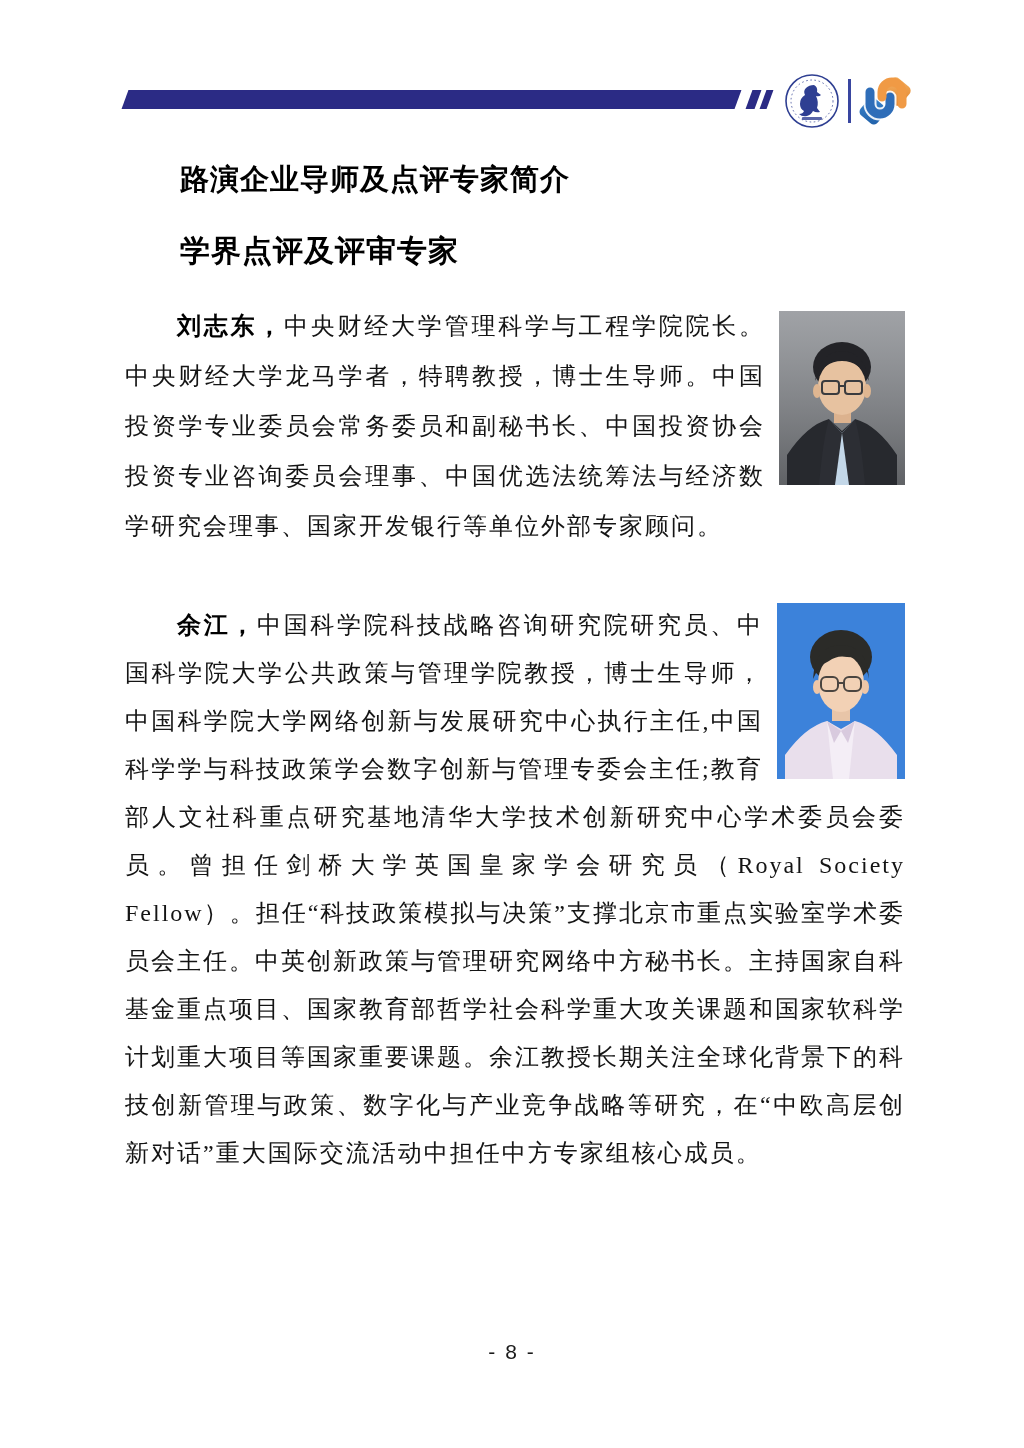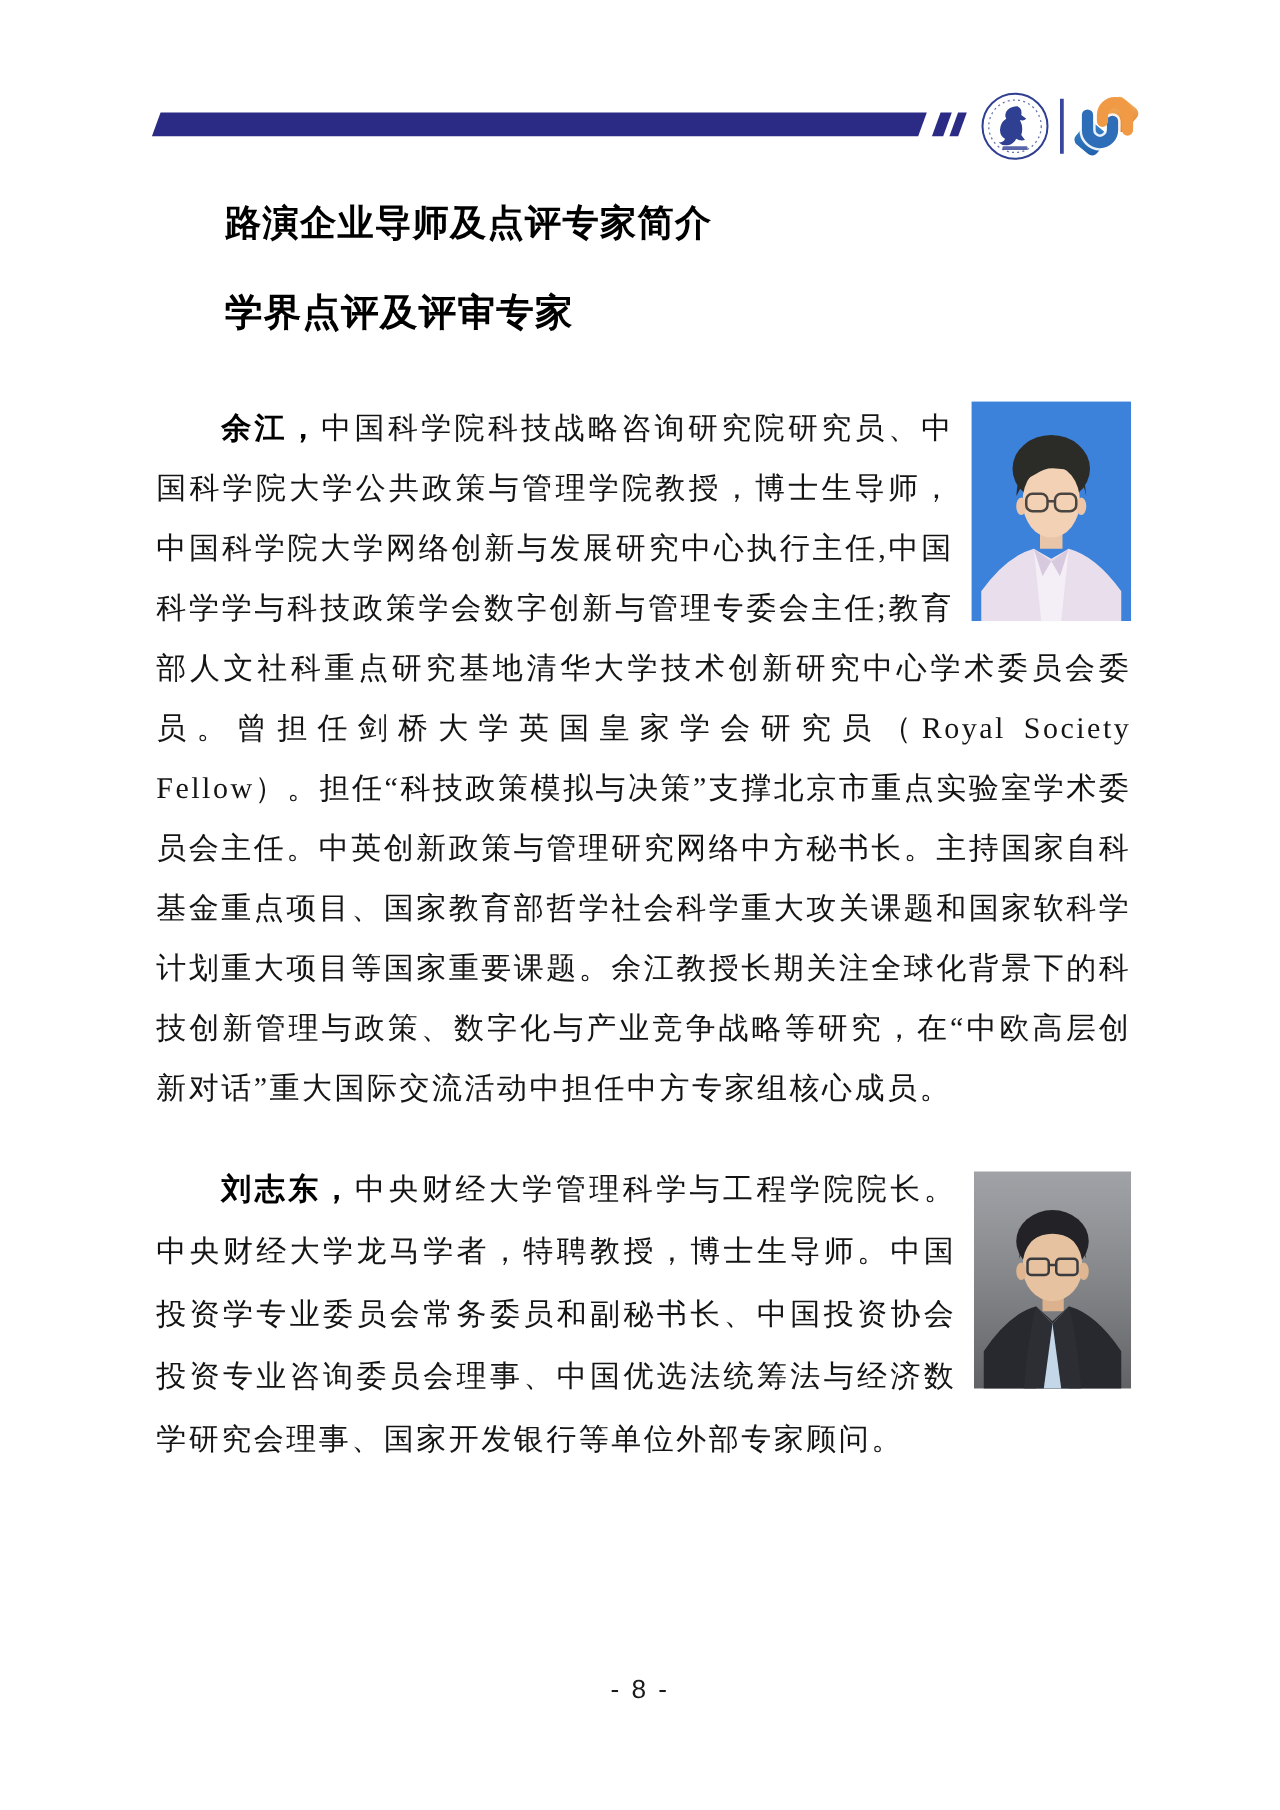--- a/index.html
+++ b/index.html
@@ -86,44 +86,20 @@
       <path d="M12 26 v12 a10 10 0 0 0 20 0 v-7" fill="none" stroke="#2e6db8" stroke-width="9" stroke-linecap="round"></path>
       <path d="M44 38 v-12 a10 10 0 0 0 -20 0 v5" fill="none" stroke="#f09a45" stroke-width="9" stroke-linecap="round"></path>
     </svg>
   </div>
 
   <div class="content">
 
     <h1 class="doc-title">路演企业导师及点评专家简介</h1>
     <h2 class="doc-subtitle">学界点评及评审专家</h2>
 
-    <section class="bio bio-2">
-      <div class="photo photo-2">
-        <svg viewBox="0 0 128 176" width="128" height="176">
-          <rect x="0" y="0" width="128" height="176" fill="#3c82da"></rect>
-          <ellipse cx="64" cy="54" rx="31" ry="27" fill="#2b2b28"></ellipse>
-          <rect x="55" y="96" width="18" height="22" fill="#e8c5a8"></rect>
-          <ellipse cx="64" cy="80" rx="23" ry="29" fill="#f2d1b5"></ellipse>
-          <path d="M36 76 Q38 42 64 42 Q90 42 92 76 Q88 54 70 54 Q60 52 52 58 Q42 62 36 76 Z" fill="#2b2b28"></path>
-          <ellipse cx="40" cy="84" rx="4" ry="7" fill="#eec6a7"></ellipse>
-          <ellipse cx="88" cy="84" rx="4" ry="7" fill="#eec6a7"></ellipse>
-          <g fill="none" stroke="#4a4540" stroke-width="2">
-            <rect x="44" y="74" width="17" height="14" rx="5"></rect>
-            <rect x="67" y="74" width="17" height="14" rx="5"></rect>
-            <path d="M61 80 h6"></path>
-          </g>
-          <path d="M8 176 L8 152 Q28 124 50 118 L64 126 L78 118 Q100 124 120 152 L120 176 Z" fill="#e9dfec"></path>
-          <path d="M50 118 L64 128 L78 118 L72 176 L56 176 Z" fill="#f4eef6"></path>
-          <path d="M50 118 L64 128 L57 140 Z" fill="#d8cade"></path>
-          <path d="M78 118 L64 128 L71 140 Z" fill="#d8cade"></path>
-        </svg>
-      </div>
-      <p><span class="name">余江，</span><span>中国科学院科技战略咨询研究院研究员、中国科学院大学公共政策与管理学院教授，博士生导师，中国科学院大学网络创新与发展研究中心执行主任,中国科学学与科技政策学会数字创新与管理专委会主任;教育部人文社科重点研究基地清华大学技术创新研究中心学术委员会委员。曾担任剑桥大学英国皇家学会研究员（Royal Society Fellow）。担任“科技政策模拟与决策”支撑北京市重点实验室学术委员会主任。中英创新政策与管理研究网络中方秘书长。主持国家自科基金重点项目、国家教育部哲学社会科学重大攻关课题和国家软科学计划重大项目等国家重要课题。余江教授长期关注全球化背景下的科技创新管理与政策、数字化与产业竞争战略等研究，在“中欧高层创新对话”重大国际交流活动中担任中方专家组核心成员。</span></p>
-    </section>
-
     <section class="bio bio-1">
       <div class="photo photo-1">
         <svg viewBox="0 0 126 174" width="126" height="174">
           <defs>
             <linearGradient id="pg1" x1="0" y1="0" x2="0" y2="1">
               <stop offset="0" stop-color="#ffffff" stop-opacity="0.22"></stop>
               <stop offset="1" stop-color="#000000" stop-opacity="0.28"></stop>
             </linearGradient>
           </defs>
           <rect x="0" y="0" width="126" height="174" fill="#85888d"></rect>
@@ -141,17 +117,41 @@
           </g>
           <path d="M8 174 L8 144 Q28 114 50 108 L63 120 L76 108 Q98 114 118 144 L118 174 Z" fill="#27292e"></path>
           <path d="M50 108 L63 122 L76 108 L76 174 L50 174 Z" fill="#c3d7e8"></path>
           <path d="M50 108 L63 122 L56 174 L40 174 Q44 128 50 108 Z" fill="#2c2e34"></path>
           <path d="M76 108 L63 122 L70 174 L86 174 Q82 128 76 108 Z" fill="#2c2e34"></path>
         </svg>
       </div>
       <p><span class="name">刘志东，</span><span>中央财经大学管理科学与工程学院院长。中央财经大学龙马学者，特聘教授，博士生导师。中国投资学专业委员会常务委员和副秘书长、中国投资协会投资专业咨询委员会理事、中国优选法统筹法与经济数学研究会理事、国家开发银行等单位外部专家顾问。</span></p>
     </section>
 
+    <section class="bio bio-2">
+      <div class="photo photo-2">
+        <svg viewBox="0 0 128 176" width="128" height="176">
+          <rect x="0" y="0" width="128" height="176" fill="#3c82da"></rect>
+          <ellipse cx="64" cy="54" rx="31" ry="27" fill="#2b2b28"></ellipse>
+          <rect x="55" y="96" width="18" height="22" fill="#e8c5a8"></rect>
+          <ellipse cx="64" cy="80" rx="23" ry="29" fill="#f2d1b5"></ellipse>
+          <path d="M36 76 Q38 42 64 42 Q90 42 92 76 Q88 54 70 54 Q60 52 52 58 Q42 62 36 76 Z" fill="#2b2b28"></path>
+          <ellipse cx="40" cy="84" rx="4" ry="7" fill="#eec6a7"></ellipse>
+          <ellipse cx="88" cy="84" rx="4" ry="7" fill="#eec6a7"></ellipse>
+          <g fill="none" stroke="#4a4540" stroke-width="2">
+            <rect x="44" y="74" width="17" height="14" rx="5"></rect>
+            <rect x="67" y="74" width="17" height="14" rx="5"></rect>
+            <path d="M61 80 h6"></path>
+          </g>
+          <path d="M8 176 L8 152 Q28 124 50 118 L64 126 L78 118 Q100 124 120 152 L120 176 Z" fill="#e9dfec"></path>
+          <path d="M50 118 L64 128 L78 118 L72 176 L56 176 Z" fill="#f4eef6"></path>
+          <path d="M50 118 L64 128 L57 140 Z" fill="#d8cade"></path>
+          <path d="M78 118 L64 128 L71 140 Z" fill="#d8cade"></path>
+        </svg>
+      </div>
+      <p><span class="name">余江，</span><span>中国科学院科技战略咨询研究院研究员、中国科学院大学公共政策与管理学院教授，博士生导师，中国科学院大学网络创新与发展研究中心执行主任,中国科学学与科技政策学会数字创新与管理专委会主任;教育部人文社科重点研究基地清华大学技术创新研究中心学术委员会委员。曾担任剑桥大学英国皇家学会研究员（Royal Society Fellow）。担任“科技政策模拟与决策”支撑北京市重点实验室学术委员会主任。中英创新政策与管理研究网络中方秘书长。主持国家自科基金重点项目、国家教育部哲学社会科学重大攻关课题和国家软科学计划重大项目等国家重要课题。余江教授长期关注全球化背景下的科技创新管理与政策、数字化与产业竞争战略等研究，在“中欧高层创新对话”重大国际交流活动中担任中方专家组核心成员。</span></p>
+    </section>
+
   </div>
 
   <div class="pageno">- 8 -</div>
 
 </div>
 
 </body></html>

